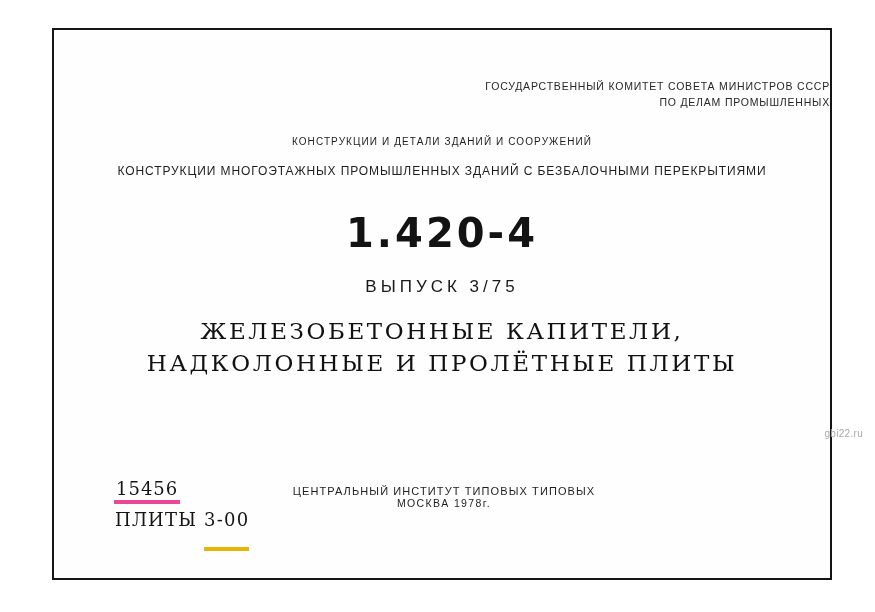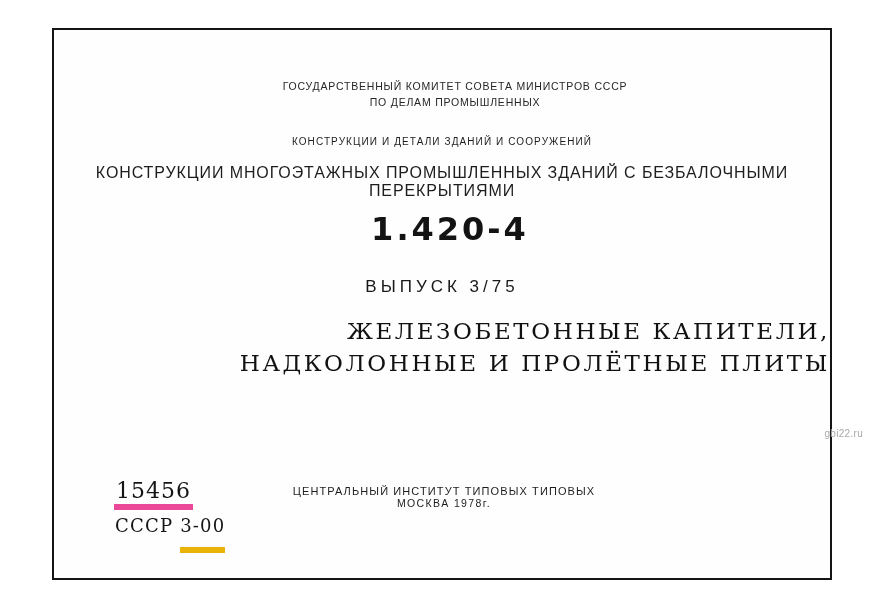--- a/index.html
+++ b/index.html
@@ -51,59 +51,58 @@
     width: 100%;
     height: 100%;
   }
 
   
   .committee {
     position: absolute;
     top: 48px;
     left: 0;
     width: 100%;
-    text-align: center;
+    text-align: right;
     font-size: 10.5px;
     letter-spacing: 0.8px;
     line-height: 16px;
     color: #262626;
-    padding-left: 13px;
   }
   .committee div {
     white-space: nowrap;
   }
 
   
   .series {
     position: absolute;
     left: 0;
     width: 100%;
     text-align: center;
     color: #1d1d1d;
   }
   .series-line1 {
     top: 106px;
     font-size: 10px;
     letter-spacing: 1.1px;
   }
   .series-line2 {
     top: 134px;
-    font-size: 16px;
+    font-size: 12px;
     letter-spacing: 0.9px;
   }
 
   
   .code-number {
     position: absolute;
     top: 180px;
-    left: 8px;
+    left: 0;
     width: 100%;
     text-align: center;
     font-family: "DejaVu Sans", sans-serif;
-    font-size: 32px;
+    font-size: 40px;
     font-weight: bold;
     letter-spacing: 3px;
     color: #131313;
   }
 
   
   .issue {
     position: absolute;
     top: 247px;
     left: 0;
@@ -113,56 +112,56 @@
     letter-spacing: 4px;
     color: #191919;
   }
 
   
   .title {
     position: absolute;
     top: 285px;
     left: 0;
     width: 100%;
-    text-align: right;
+    text-align: center;
     font-family: "DejaVu Serif", serif;
     color: #111111;
   }
   .title-line {
     font-size: 23px;
     letter-spacing: 2.6px;
     line-height: 32px;
     white-space: nowrap;
   }
 
   
   .price-block {
     position: absolute;
     left: 60px;
     top: 448px;
     font-family: "DejaVu Serif", serif;
     color: #151515;
   }
   .price-index {
-    font-size: 22px;
+    font-size: 18px;
     letter-spacing: 1px;
-    border-bottom: 6px solid #ec4899;
+    border-bottom: 4px solid #ec4899;
     display: inline-block;
     padding: 0 2px 1px 2px;
   }
   .price-value {
     font-size: 18px;
     letter-spacing: 1.2px;
     margin-top: 5px;
     padding-left: 1px;
   }
   .price-value u {
     text-decoration: none;
-    border-bottom: 6px solid #eab308;
-    padding-bottom: 11px;
+    border-bottom: 4px solid #eab308;
+    padding-bottom: 17px;
   }
 
   
   .publisher {
     position: absolute;
     top: 455px;
     left: 150px;
     width: 480px;
     text-align: center;
     font-size: 11px;
@@ -204,21 +203,21 @@
       <div class="issue">ВЫПУСК 3/75</div>
 
       <div class="title">
         <div class="title-line">ЖЕЛЕЗОБЕТОННЫЕ КАПИТЕЛИ,</div>
         <div class="title-line">НАДКОЛОННЫЕ И ПРОЛЁТНЫЕ ПЛИТЫ</div>
       </div>
 
       <div class="price-block">
         <div class="price-index">15456</div>
         <div class="price-value">
-          <span>СССР</span>
+          <span>ПЛИТЫ</span>
           <u>3-00</u>
         </div>
       </div>
 
       <div class="publisher">
         <div>ЦЕНТРАЛЬНЫЙ ИНСТИТУТ ТИПОВЫХ ТИПОВЫХ</div>
         <div class="city">МОСКВА 1978г.</div>
       </div>
 
     </div>

